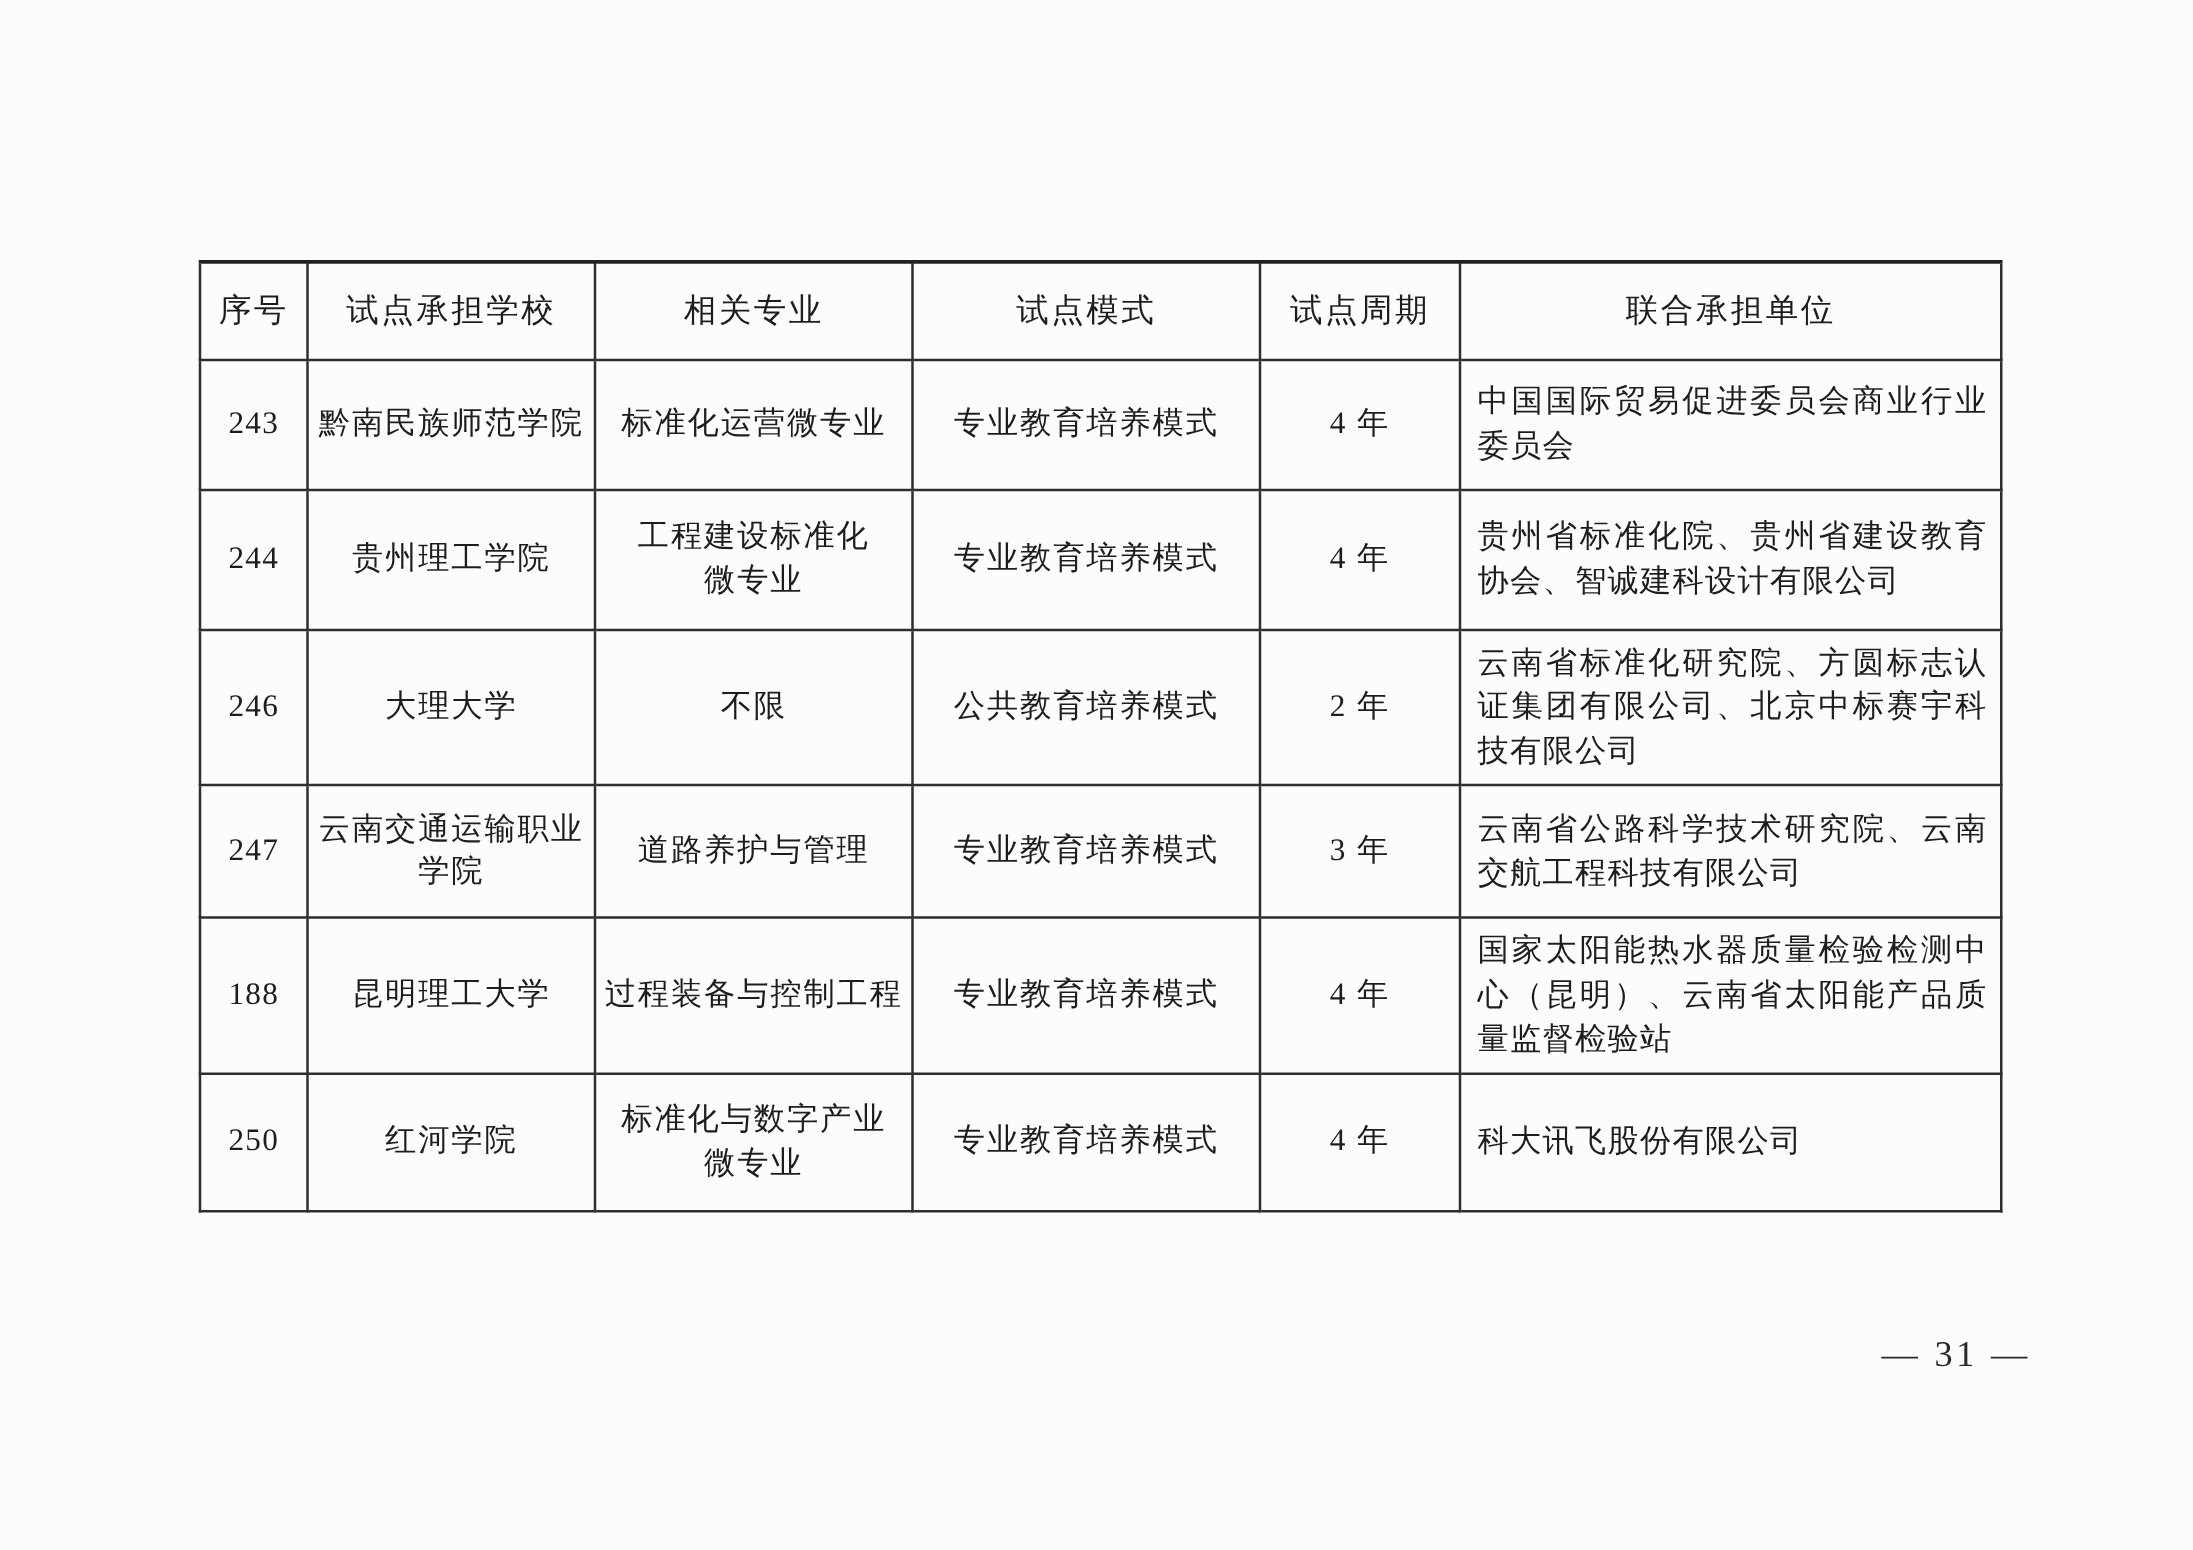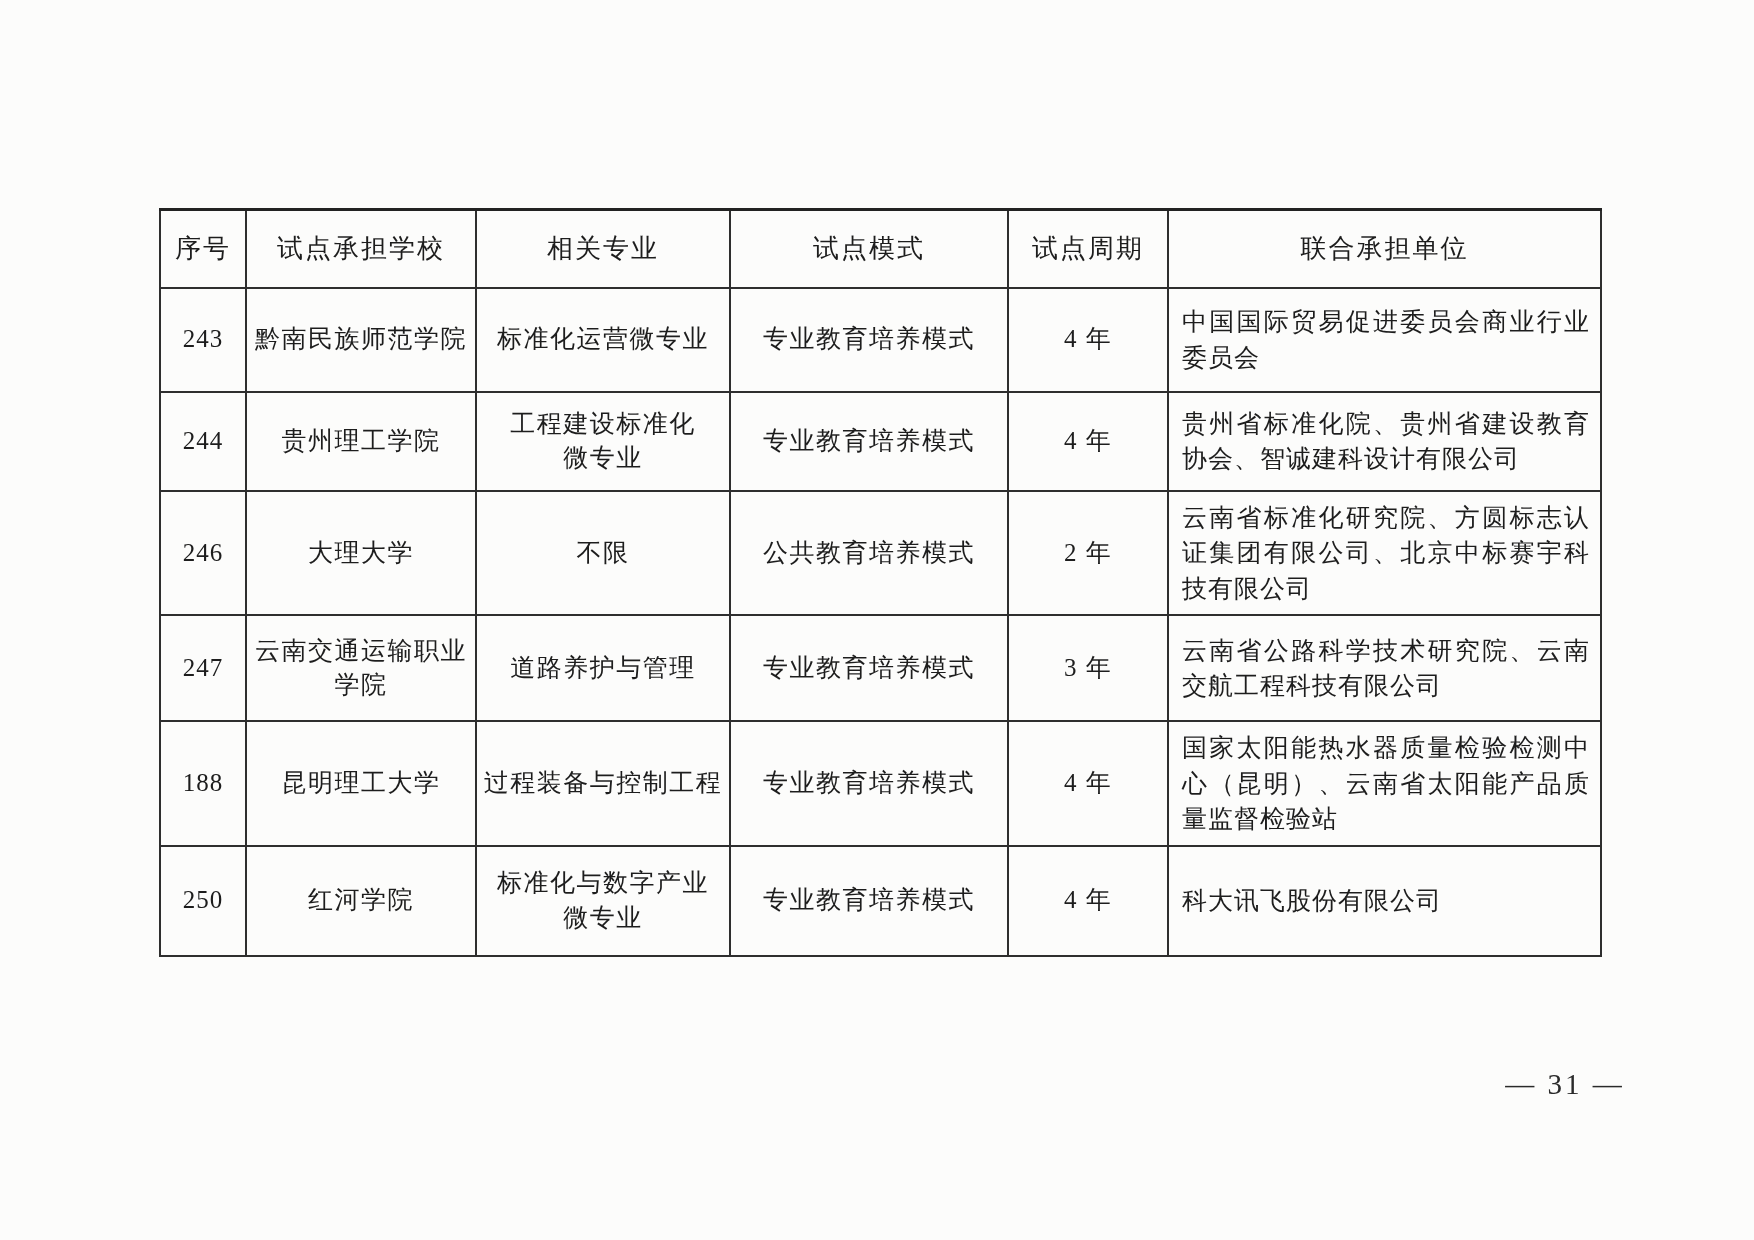--- a/index.html
+++ b/index.html
@@ -42,21 +42,21 @@
     line-height: 1.38;
     padding: 4px 6px;
     overflow: hidden;
   }
 
   .doc-table thead tr { height: 78px; }
   .doc-table thead th { font-size: 26px; letter-spacing: 2px; }
 
   
   .doc-table tbody tr:nth-child(1) { height: 104px; }
-  .doc-table tbody tr:nth-child(2) { height: 99px; }
+  .doc-table tbody tr:nth-child(2) { height: 112px; }
   .doc-table tbody tr:nth-child(3) { height: 76px; }
   .doc-table tbody tr:nth-child(4) { height: 106px; }
   .doc-table tbody tr:nth-child(5) { height: 86px; }
   .doc-table tbody tr:nth-child(6) { height: 110px; }
   .doc-table tbody tr:nth-child(7) { height: 76px; }
   .doc-table tbody tr:nth-child(8) { height: 75px; }
 
   
   col.c-serial   { width: 86px; }
   col.c-school   { width: 230px; }

